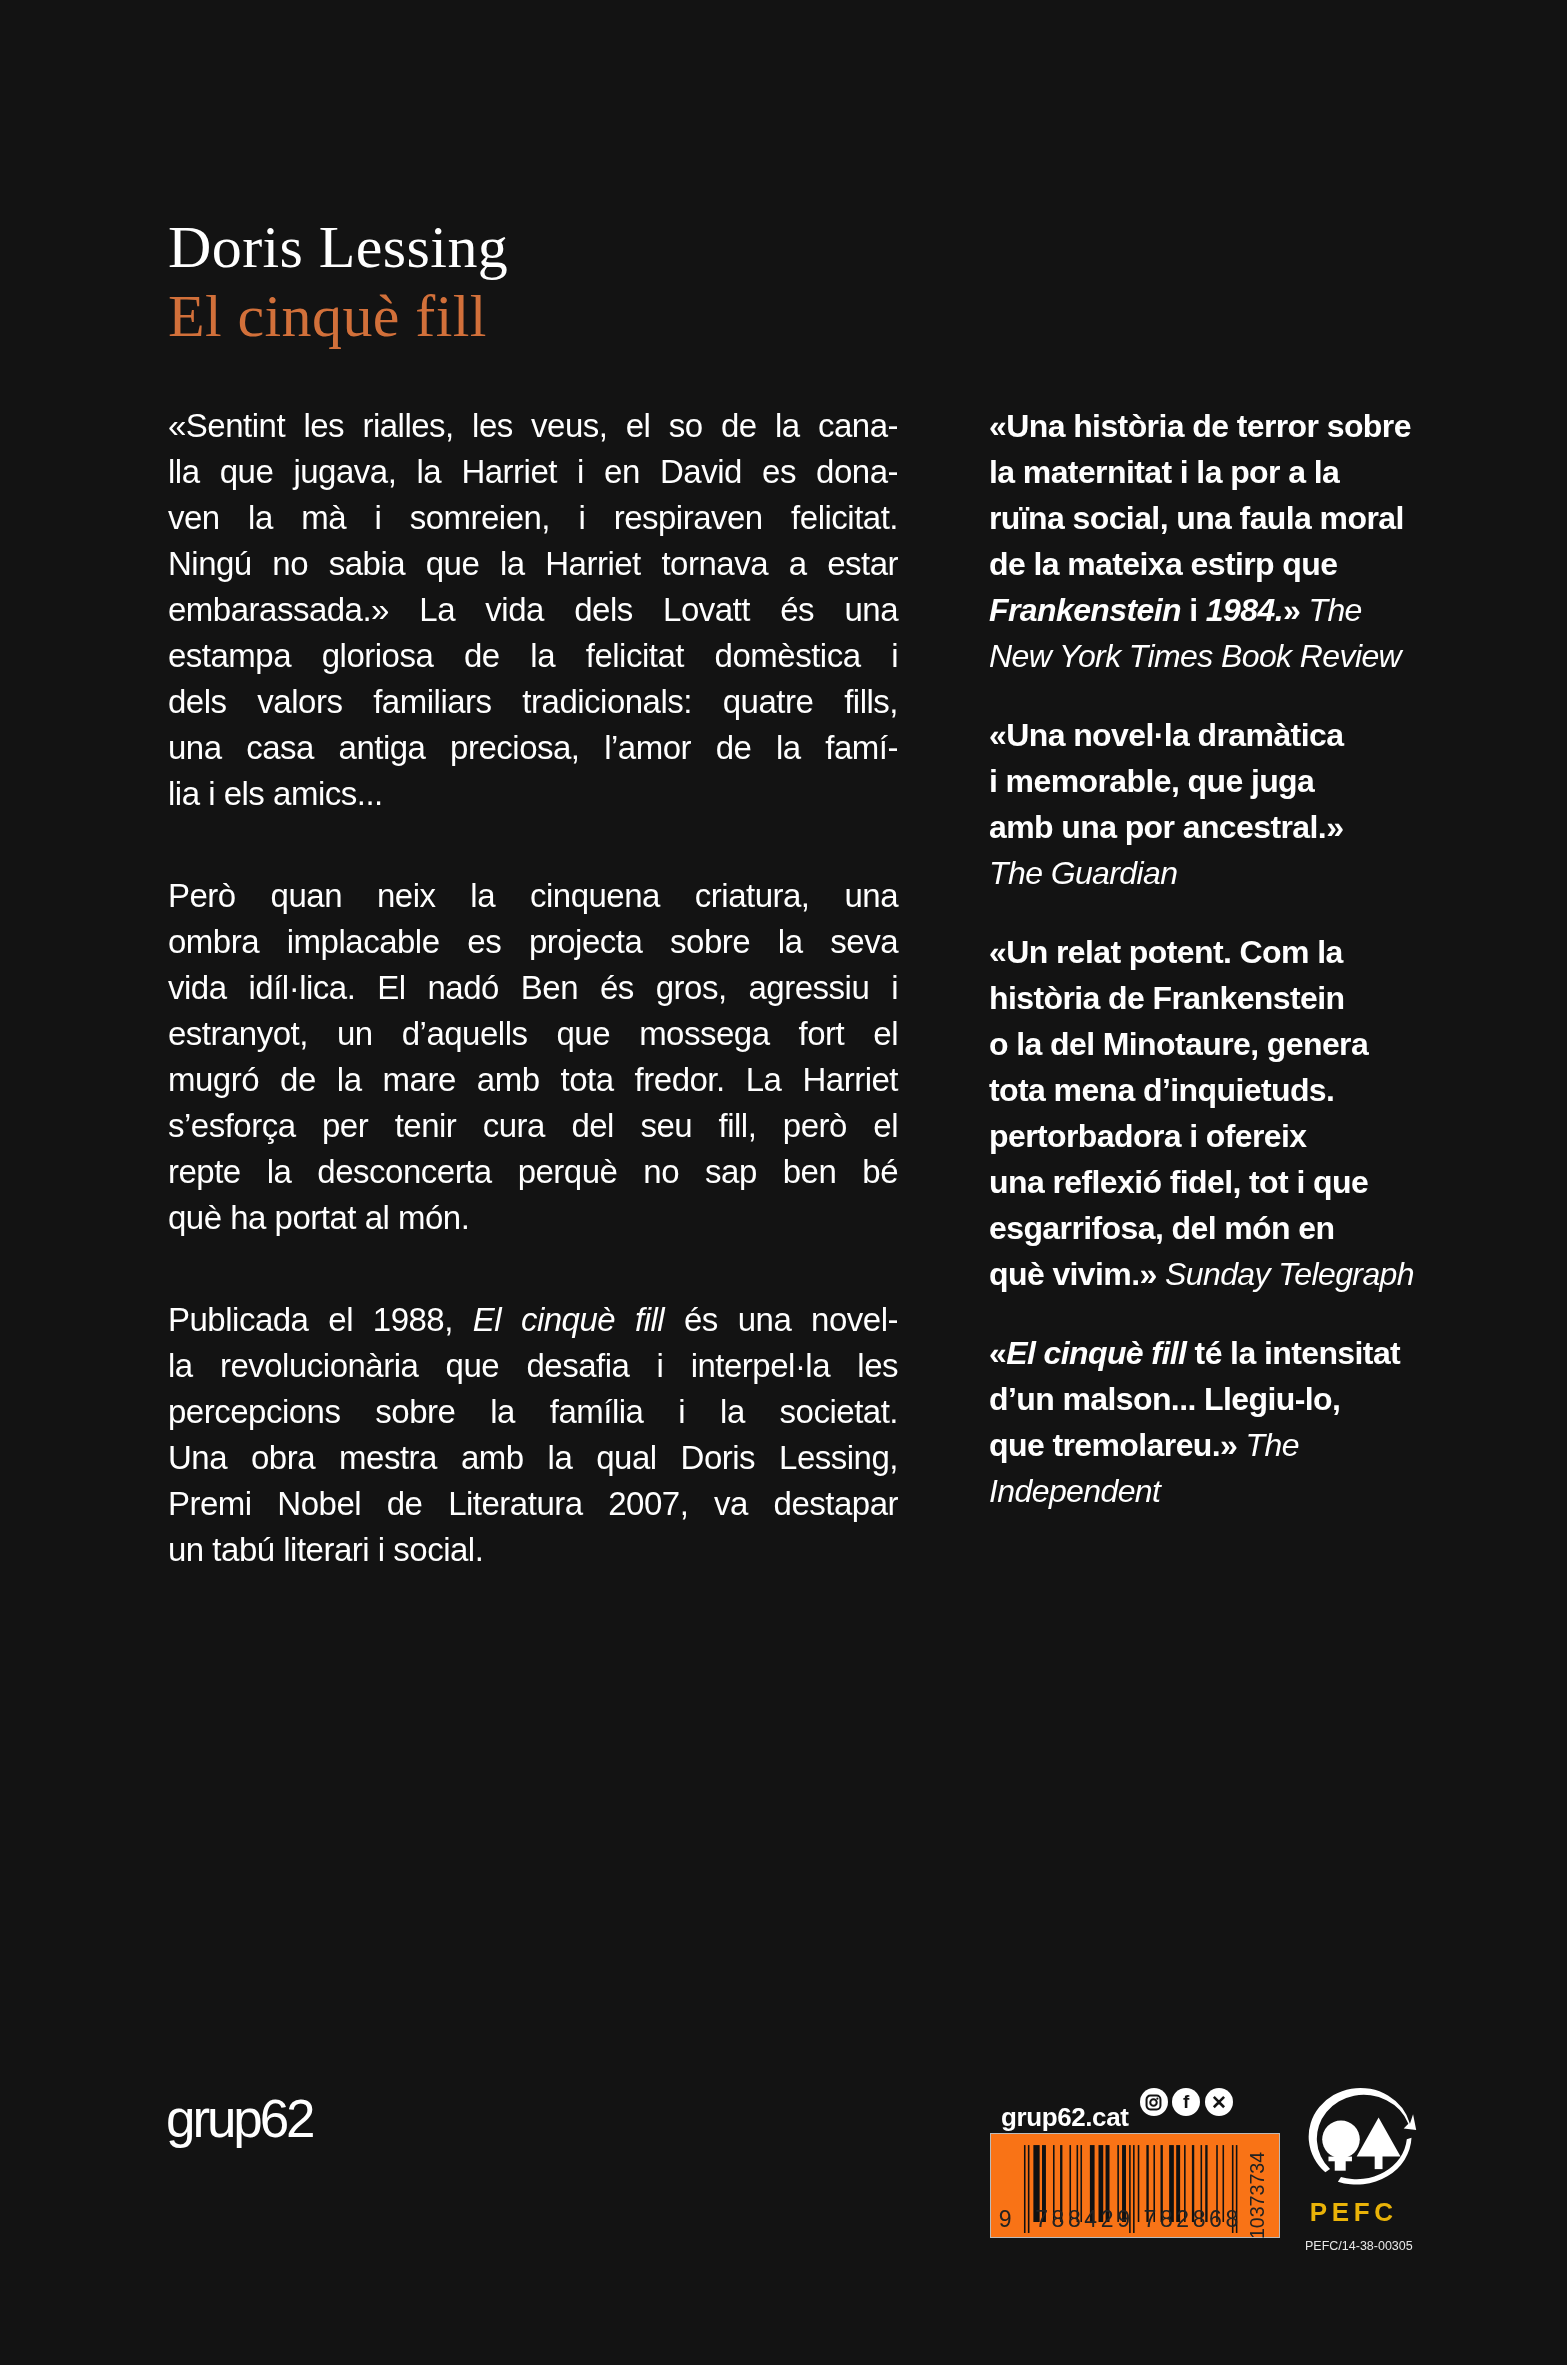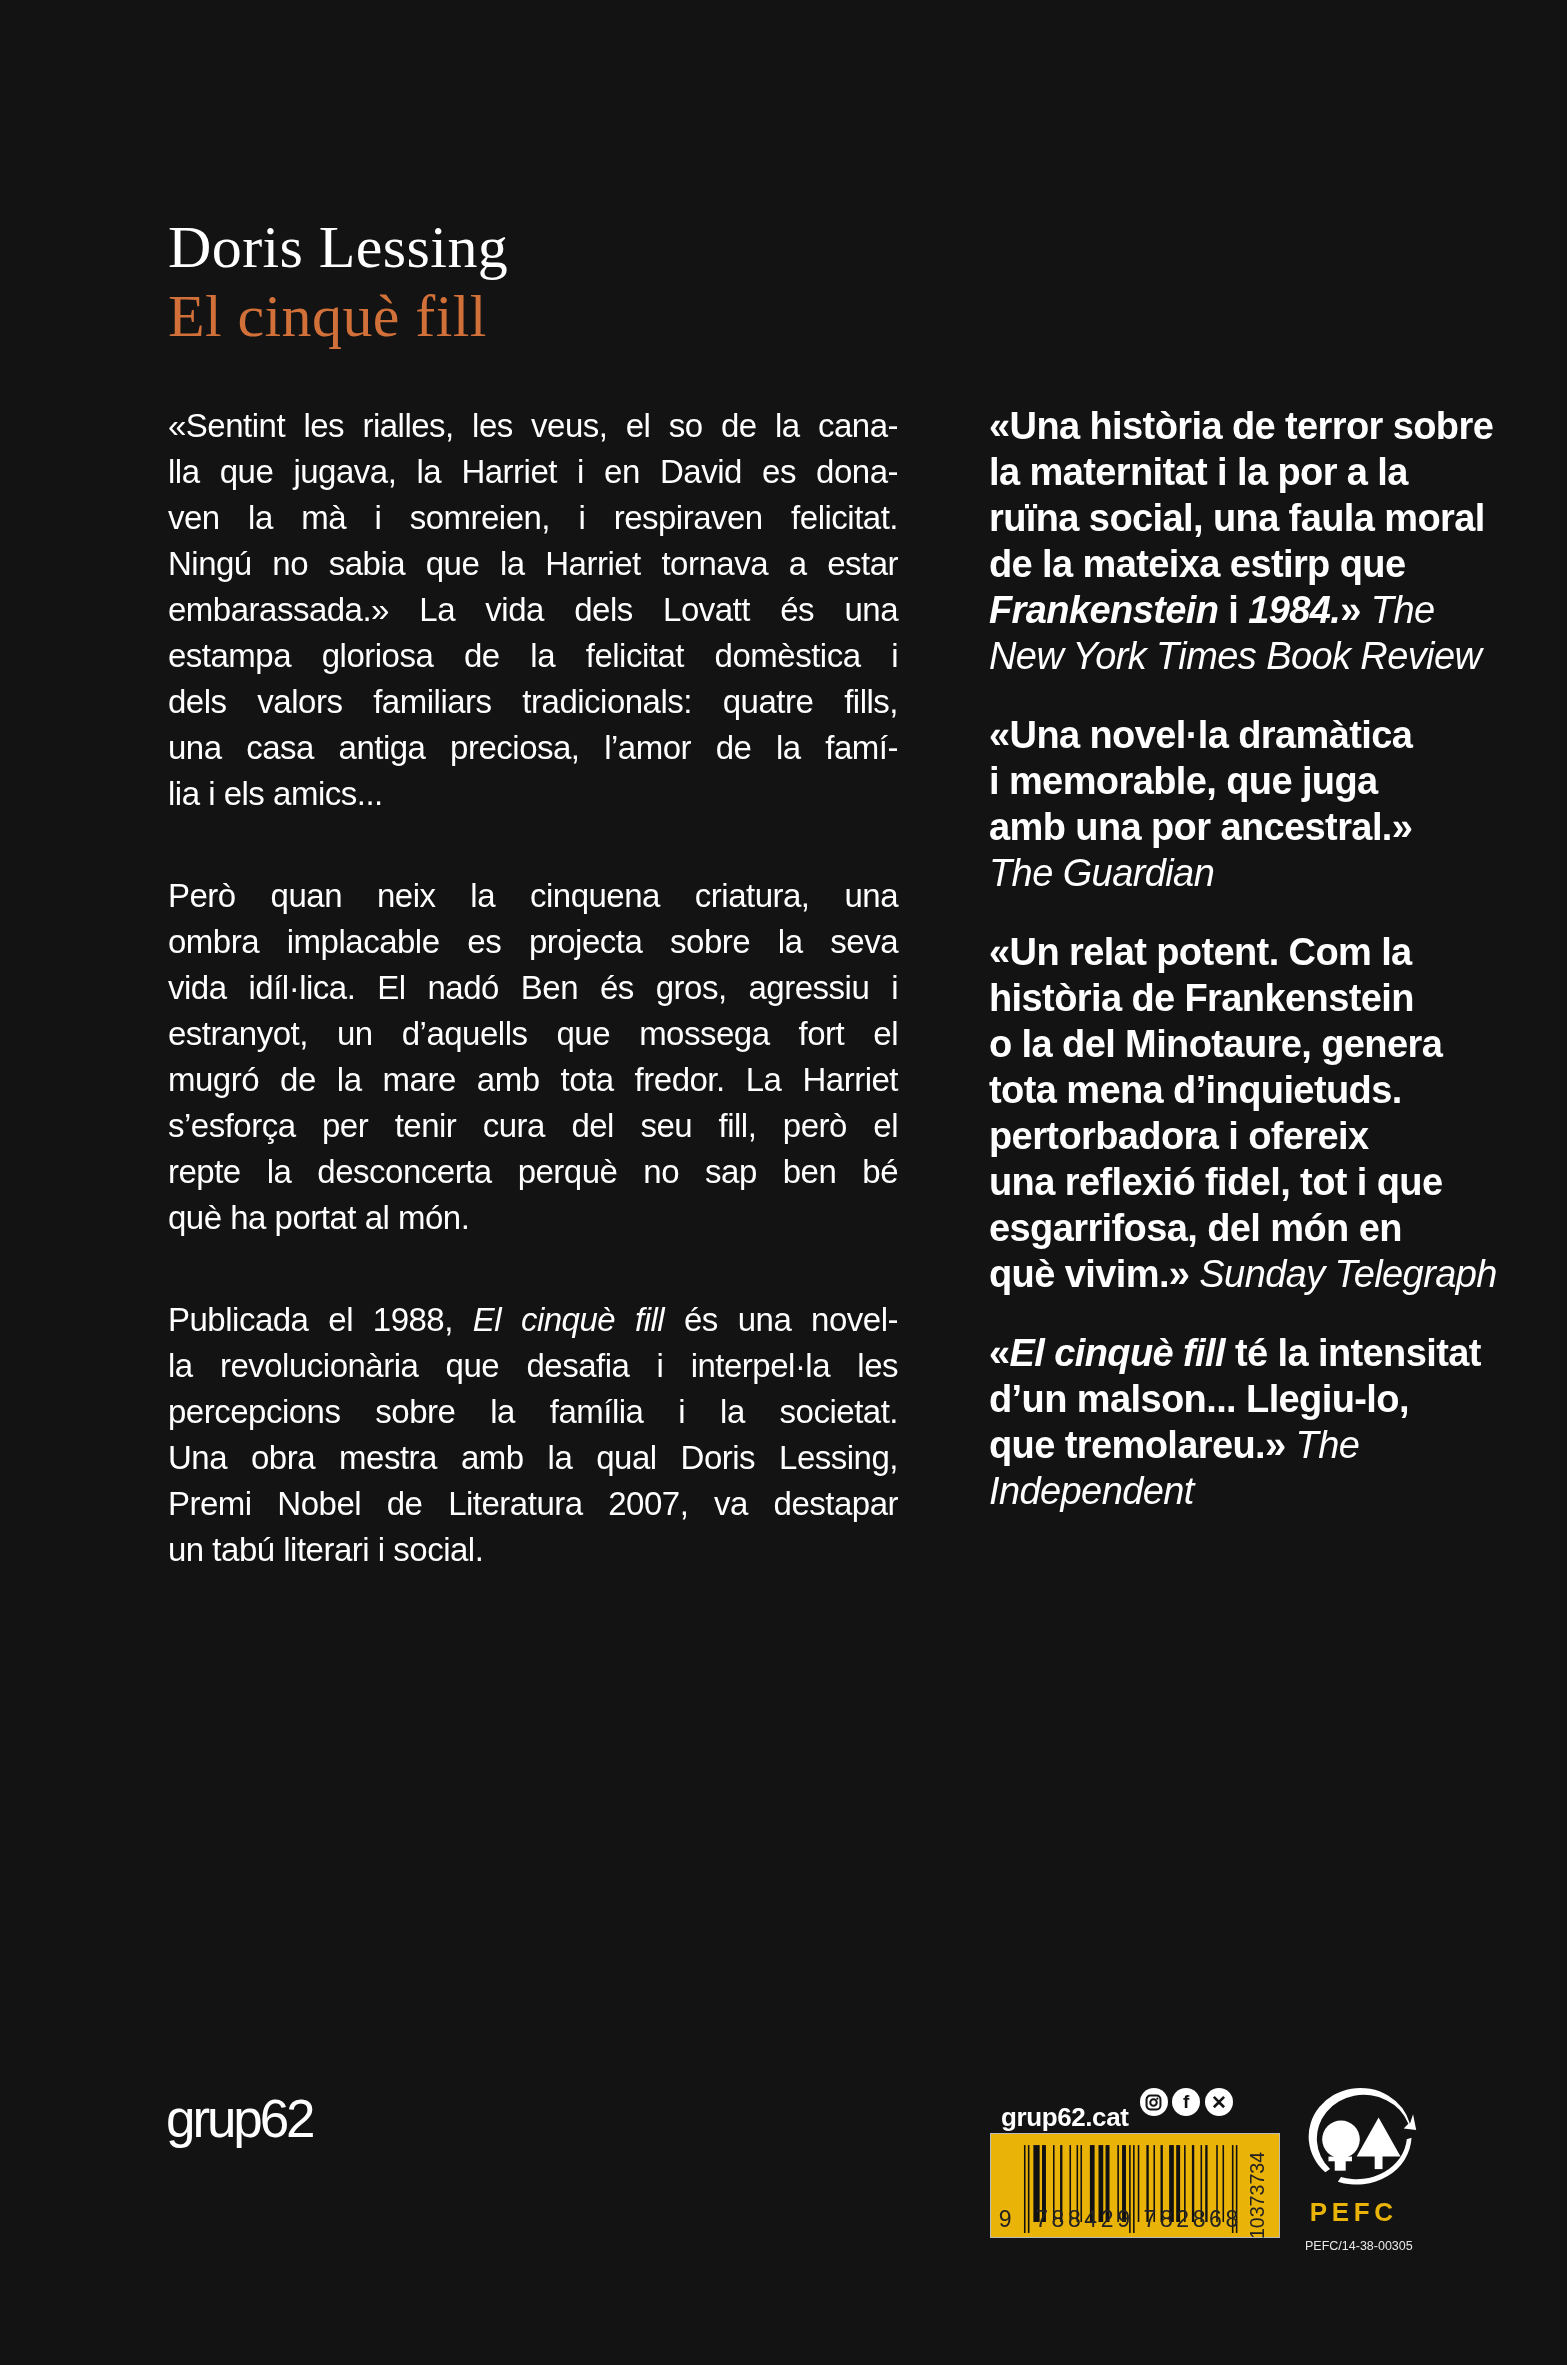--- a/index.html
+++ b/index.html
@@ -27,21 +27,21 @@
   .line {
     display:block; font-size:33px; line-height:46px; height:46px;
     white-space:nowrap; color:#ffffff;
     font-family:"Liberation Sans Narrow","Liberation Sans", sans-serif;
     letter-spacing:-0.5px;
   }
   .line.j { text-align:justify; text-align-last:justify; }
   .gap { height:56px; }
   .col-right { position:absolute; left:989px; top:403px; width:501px; }
   .rline {
-    display:block; font-size:38px; line-height:46px; height:46px;
+    display:block; font-size:32px; line-height:46px; height:46px;
     white-space:nowrap; font-weight:bold; color:#ffffff;
     letter-spacing:-0.6px;
   }
   .it { font-style:italic; font-weight:normal; }
   .itb { font-style:italic; }
   .rgap { height:33px; }
   .logo {
     position:absolute; left:166px; top:2091px;
     font-family:"Liberation Sans", sans-serif; font-weight:normal;
     font-size:53px; letter-spacing:-3.1px; color:#fff; line-height:55px;
@@ -53,21 +53,21 @@
     color:#fff; letter-spacing:-0.4px;margin-top:31px;
   }
   .social { display:flex; margin-left:11px; gap:4.7px; }
   .social-icon {
     width:28px; height:28px; border-radius:50%; background:#fff; color:#131313;
     display:flex; align-items:center; justify-content:center;
     font-weight:bold; font-size:19px; font-family:"Liberation Sans", sans-serif;
   }
   .barcode-box {
     position:absolute; left:990px; top:2133px; width:288px; height:103px;
-    background:#eab308; border:0.8px solid #bbb;
+    background:#f97316; border:0.8px solid #bbb;
   }
   .barcode-svg { position:absolute; left:0; top:0; }
   .barcode-digits {
     position:absolute; left:7.8px; top:72px; font-size:23px; color:#222;
     font-family:"Liberation Sans", sans-serif; letter-spacing:3.6px; white-space:nowrap;
   }
   .barcode-side {
     position:absolute; left:266px; top:50px; transform:rotate(-90deg);
     transform-origin:center; font-size:19.6px; color:#222; white-space:nowrap;
     width:102px; margin-left:-51px; text-align:center;

